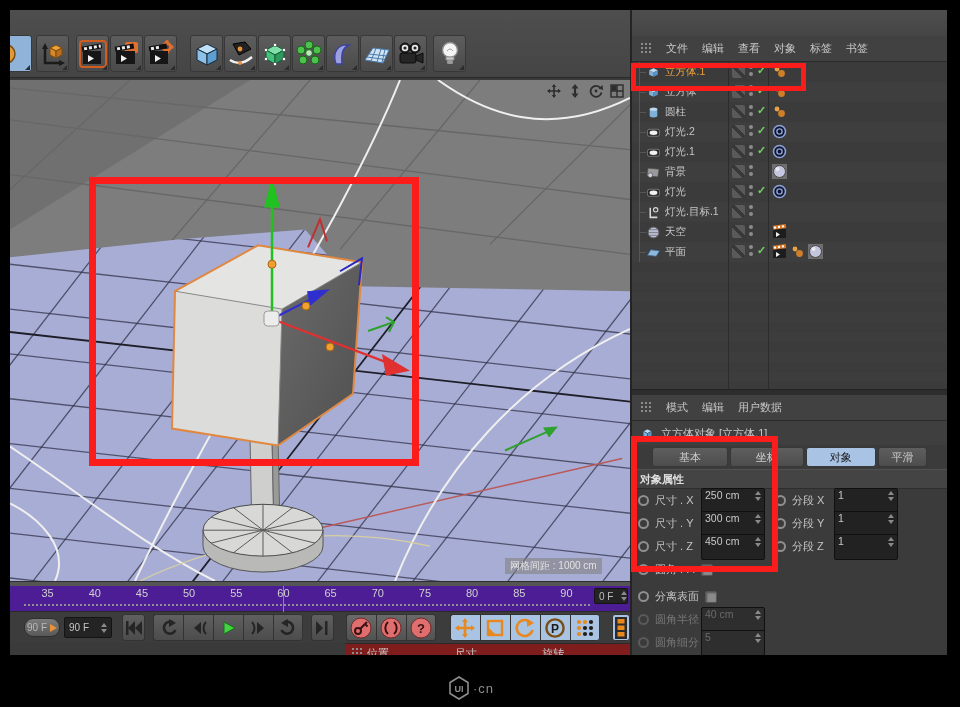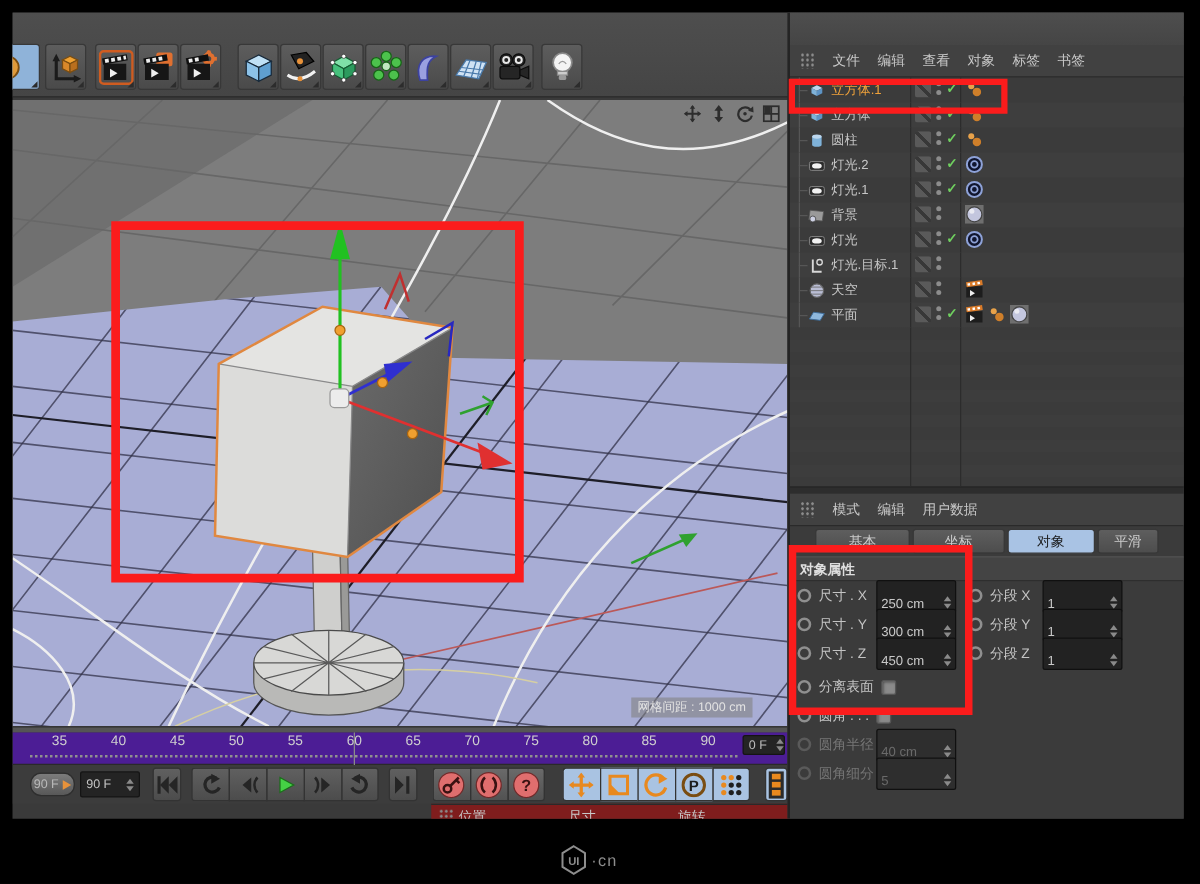--- a/index.html
+++ b/index.html
@@ -104,21 +104,21 @@
     justify-content:center; }
   .amtab.active { background:#a9c3e4; color:#181818; }
   #am-sect { height:20px; background:#444; border-top:1px solid #515151; border-bottom:1px solid #2e2e2e;
     display:flex; align-items:center; padding:0 8px; font-size:11px; color:#dedede; font-weight:bold; }
   .arow { height:23px; display:flex; align-items:center; font-size:11px; color:#c4c4c4; padding-left:6px; }
   .radio { width:11px; height:11px; border-radius:50%; border:2px solid #8f8f8f; flex:none;
     margin-right:6px; }
   .radio.off { border-color:#5a5a5a; }
   .albl { width:46px; flex:none; }
   .ainput { width:64px; height:17px; background:#222; border:1px solid #101010; border-radius:2px;
-    color:#c8c8c8; font-size:10.5px; display:flex; align-items:flex-start; padding:12px 3px; flex:none; }
+    color:#c8c8c8; font-size:10.5px; display:flex; align-items:flex-end; padding:12px 3px; flex:none; }
   .ainput.dis { color:#6a6a6a; background:#2e2e2e; }
   .arow .col2 { display:flex; align-items:center; margin-left:10px; }
   .arow.dis { color:#757575; }
   .cbox { width:12px; height:12px; border-radius:2px; background:#8a8a8a; border:1px solid #555;
     box-shadow:inset 1px 1px 2px #555; margin-left:6px; }
 
   
   #watermark { position:absolute; left:447px; top:676px; display:flex; align-items:center; gap:2px;
     color:#8d8d8d; }
   #watermark .suffix { font-size:13px; letter-spacing:1px; }
@@ -829,20 +829,28 @@
       <span class="vline" style="left:96px;"></span>
         <span class="vline" style="left:136px;"></span>
     </div>
     <div id="am-sep"></div>
     <div class="pmenu">
       <span class="grip"></span>
       <span>模式</span>
       <span>编辑</span>
       <span>用户数据</span>
     </div>
+    <div id="am-title">
+      <svg width="15" height="13" viewBox="0 0 12 12">
+        <polygon points="2,4 6,2 10,4 6,6" fill="#bcd7ee" stroke="#2a4a66" stroke-width=".5"></polygon>
+        <polygon points="2,4 6,6 6,10 2,8" fill="#7fb2d9" stroke="#2a4a66" stroke-width=".5"></polygon>
+        <polygon points="6,6 10,4 10,8 6,10" fill="#5d93c4" stroke="#2a4a66" stroke-width=".5"></polygon>
+      </svg>
+      <span>立方体对象 [立方体.1]</span>
+    </div>
     <div id="am-tabs">
       <div class="amtab" style="width:93px;">基本</div>
       <div class="amtab" style="width:90px;">坐标</div>
       <div class="amtab active" style="width:86px;">对象</div>
       <div class="amtab" style="width:60px;">平滑</div>
     </div>
     <div id="am-sect">对象属性</div>
 
     <div class="arow">
       <span class="radio"></span>
@@ -903,28 +911,28 @@
         <span class="albl" style="width:42px;">分段 Z</span>
         <div class="ainput">
             <span>1</span>
             <span class="stepper">
               <i class="up"></i>
               <i class="dn"></i>
             </span>
           </div>
         </span>
     </div>
+    <div class="arow">
+      <span class="radio"></span>
+      <span>圆角 . . .</span>
+      <span class="cbox"></span>
+    </div>
     <div class="arow" style="margin-top:4px;">
       <span class="radio"></span>
       <span>分离表面</span>
-      <span class="cbox"></span>
-    </div>
-    <div class="arow">
-      <span class="radio"></span>
-      <span>圆角 . . .</span>
       <span class="cbox"></span>
     </div>
     <div class="arow dis">
       <span class="radio off"></span>
       <span class="albl">圆角半径</span>
       <div class="ainput dis">
           <span>40 cm</span>
           <span class="stepper">
             <i class="up"></i>
             <i class="dn"></i>

